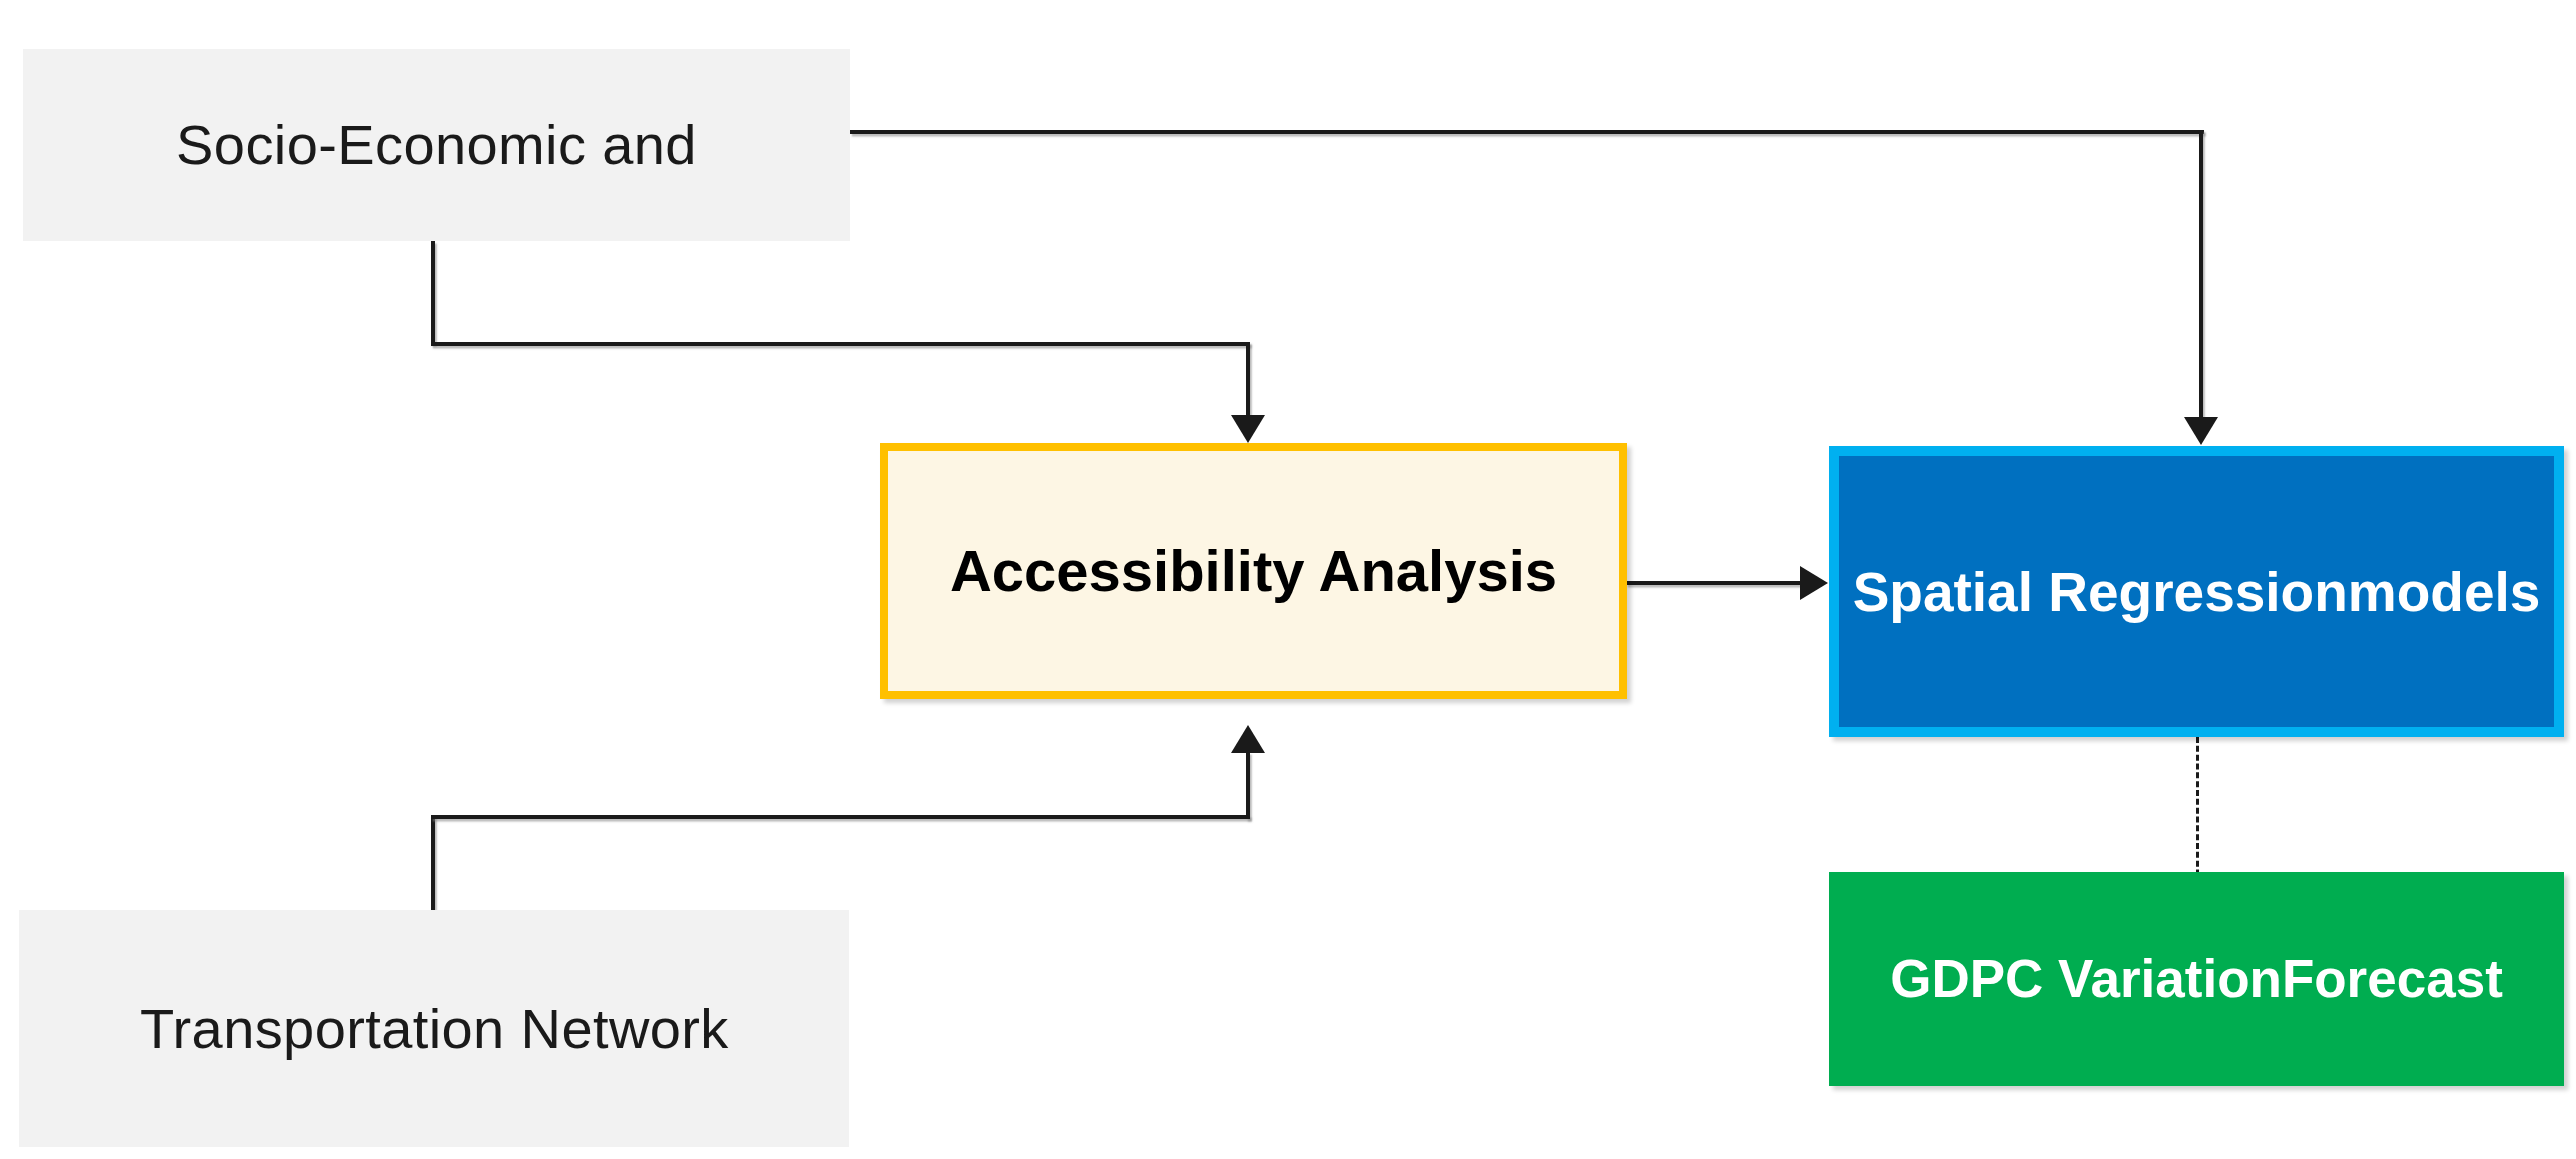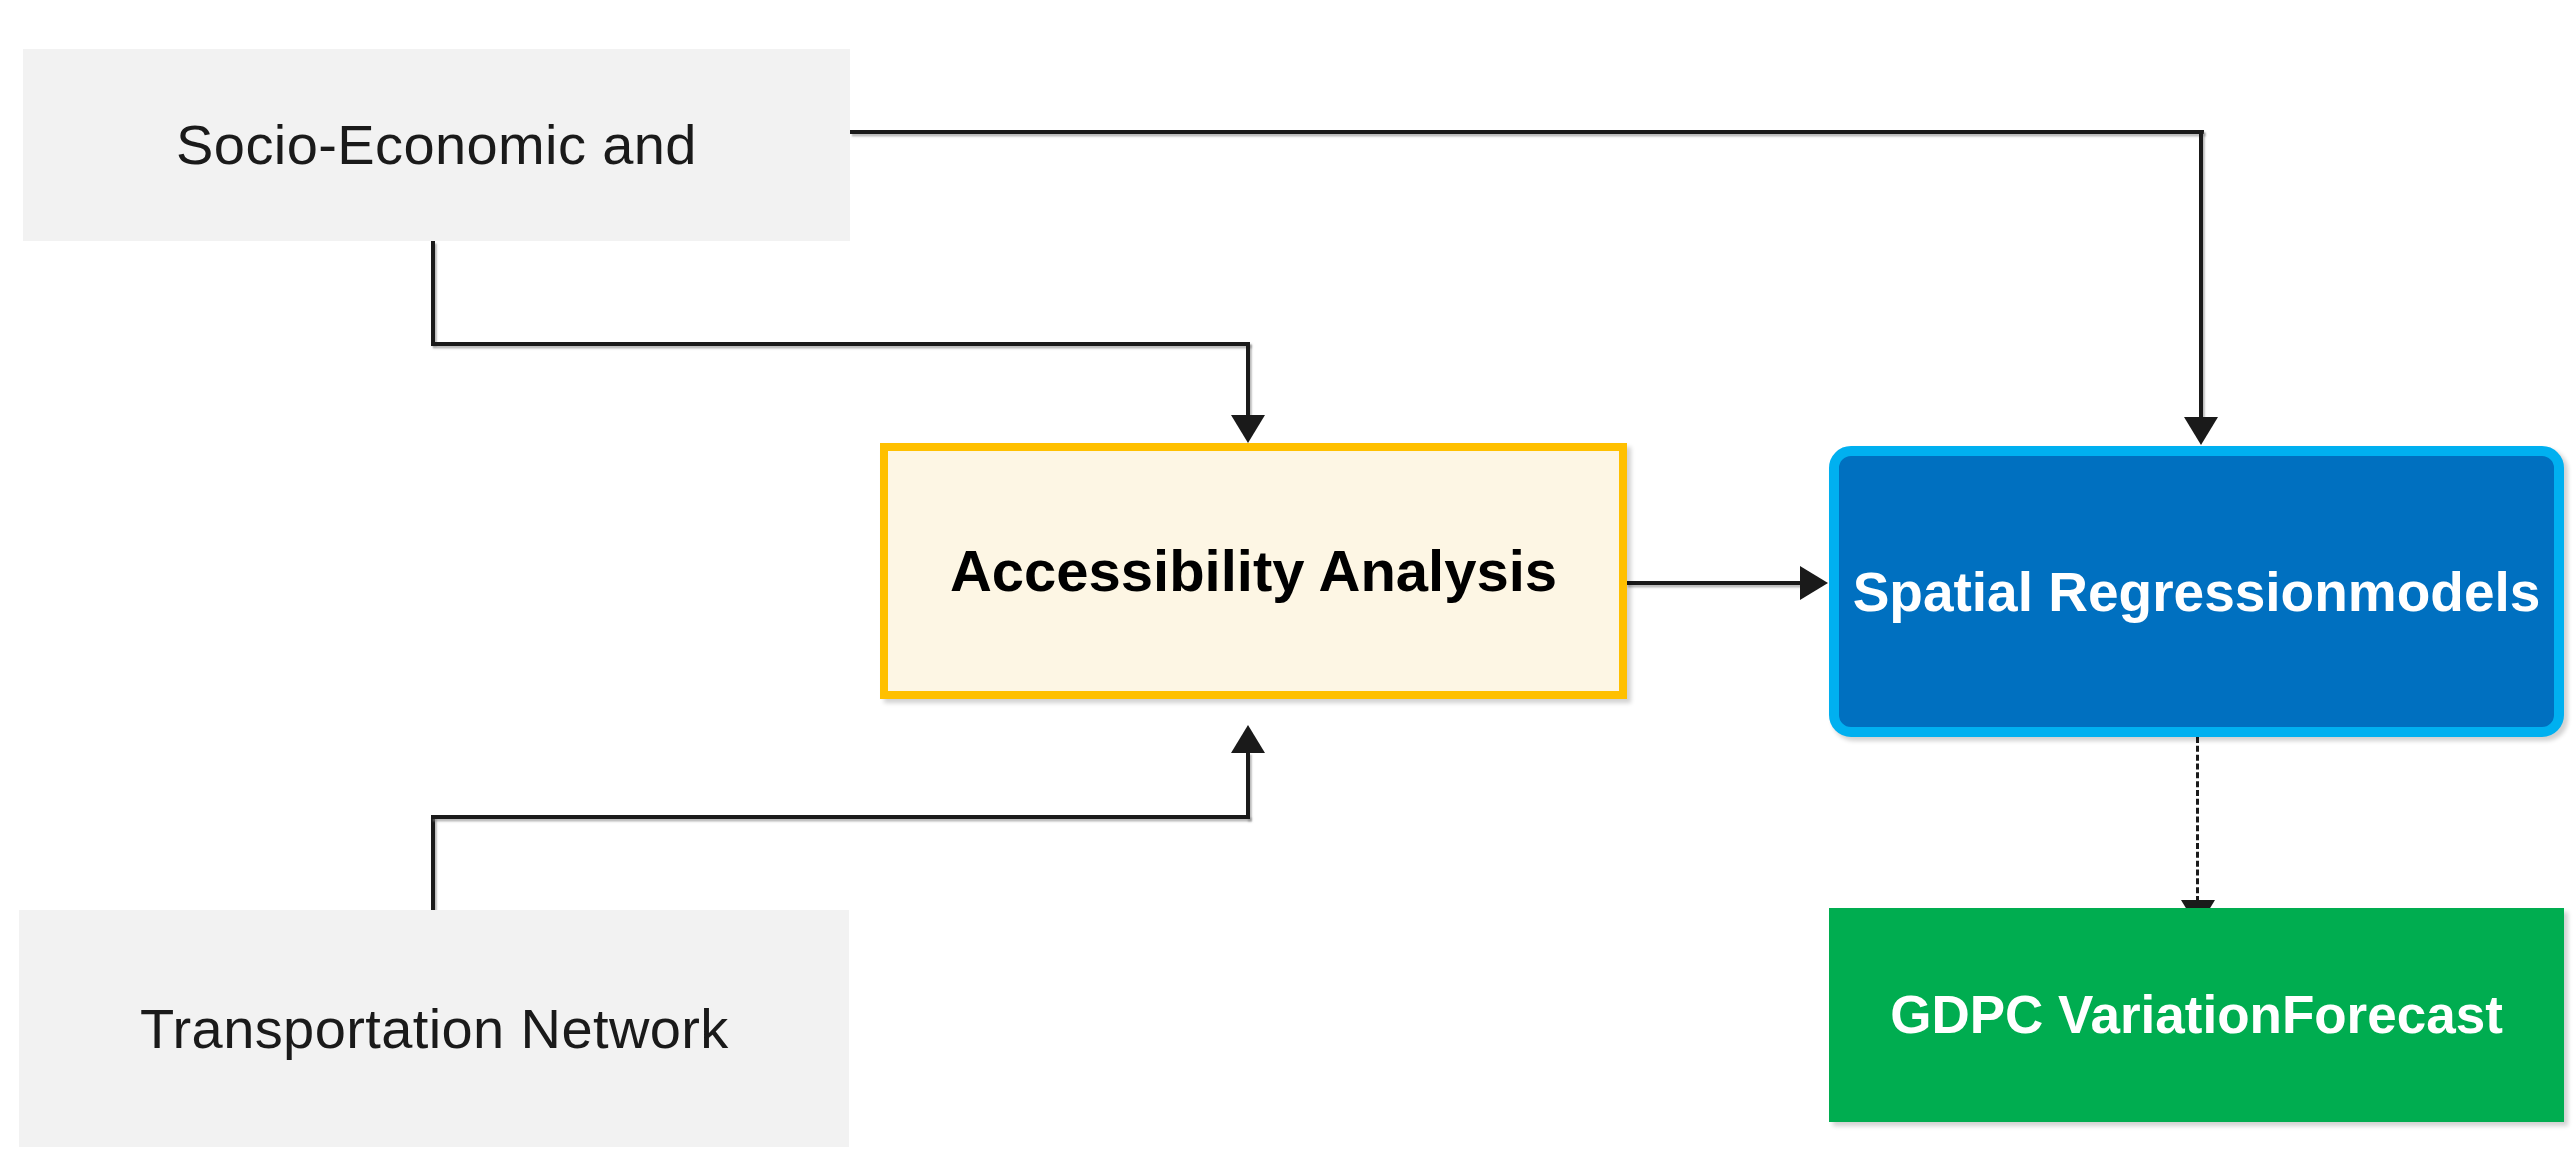--- a/index.html
+++ b/index.html
@@ -106,24 +106,24 @@
   </div>
 
   <div class="node node-gray" style="left:19.4px;top:910px;width:830px;height:237px;">
     <span>Transportation Network</span>
   </div>
 
   <div class="node node-accessibility" style="left:880px;top:443px;width:747px;height:256px;">
     <span>Accessibility Analysis</span>
   </div>
 
-  <div class="node node-regression" style="left:1829px;top:446px;width:735px;height:291px;border-radius:22px;">
+  <div class="node node-regression" style="left:1829px;top:446px;width:735px;height:291px;">
     <span>Spatial Regression</span>
     <span>models</span>
   </div>
 
-  <div class="node node-gdpc" style="left:1829px;top:908px;width:735px;height:214px;">
+  <div class="node node-gdpc" style="left:1829px;top:872px;width:735px;height:214px;">
     <span>GDPC Variation</span>
     <span>Forecast</span>
   </div>
 
 </div>
 
 
 </body></html>

